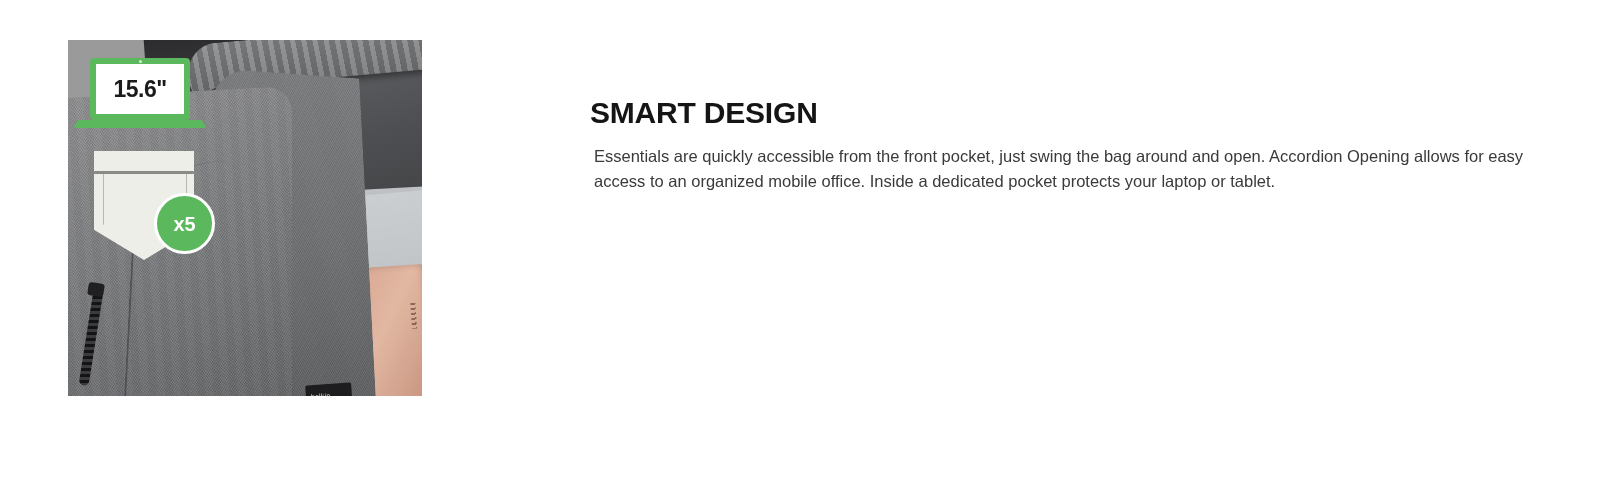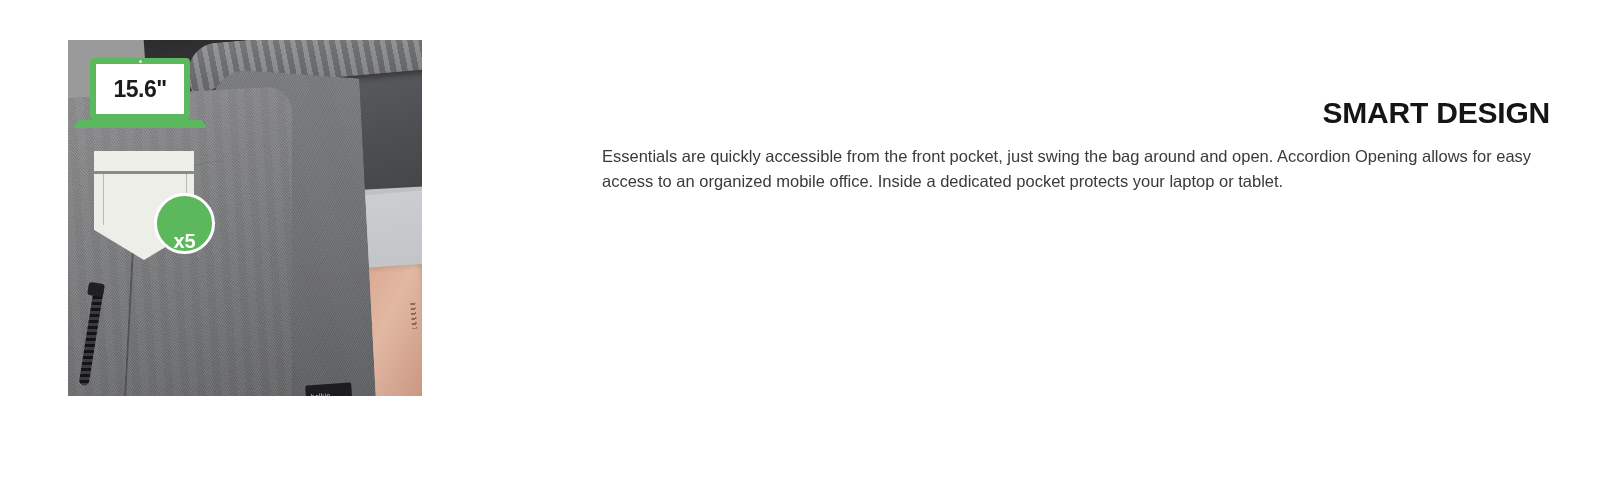--- a/index.html
+++ b/index.html
@@ -298,21 +298,21 @@
     position: absolute;
     left: 86px;
     top: 153px;
     width: 61px;
     height: 61px;
     border-radius: 50%;
     background: #5cb85c;
     border: 3px solid #ffffff;
     box-sizing: border-box;
     display: flex;
-    align-items: flex-end;
+    align-items: center;
     justify-content: center;
   }
   .count-badge-text {
     font-family: "Liberation Sans", sans-serif;
     font-weight: bold;
     font-size: 20px;
     color: #ffffff;
     line-height: 1;
   }
 
@@ -326,29 +326,28 @@
 
   .feature-heading {
     font-family: "Liberation Sans", sans-serif;
     font-weight: bold;
     font-size: 30px;
     line-height: 1.15;
     letter-spacing: -0.2px;
     color: #151515;
     margin: 0;
     text-transform: uppercase;
-    text-align: right;
   }
 
   .feature-body {
     font-family: "Liberation Sans", sans-serif;
     font-size: 16.5px;
     line-height: 25px;
     color: #3a3a3a;
-    margin: 13px 0 0 12px;
+    margin: 13px 0 0 4px;
     max-width: 955px;
   }
 
   .feature-block + .feature-block {
     margin-top: 28px;
   }
 </style>
 </head>
 <body>
 

